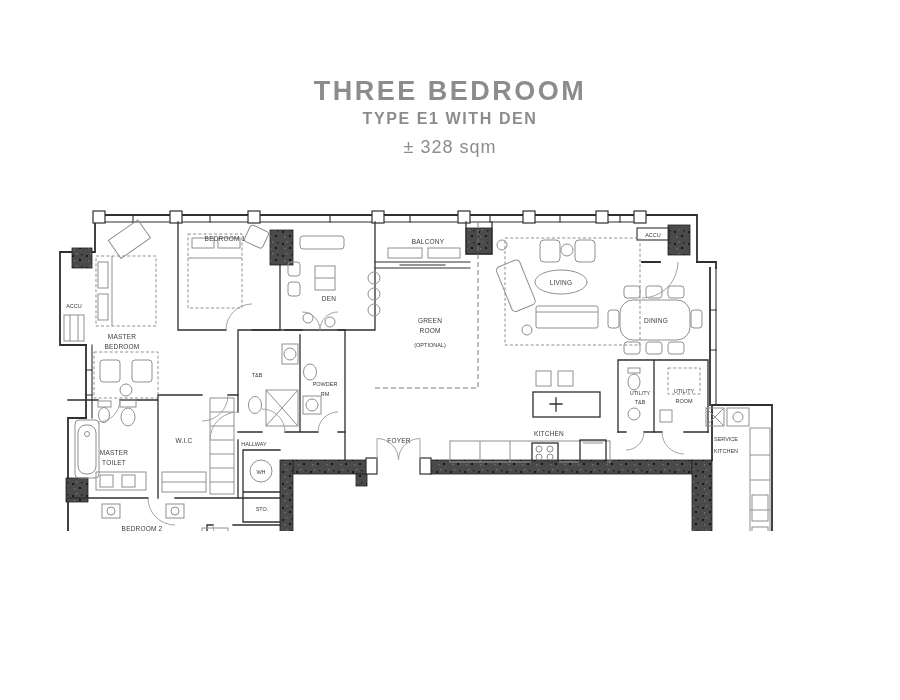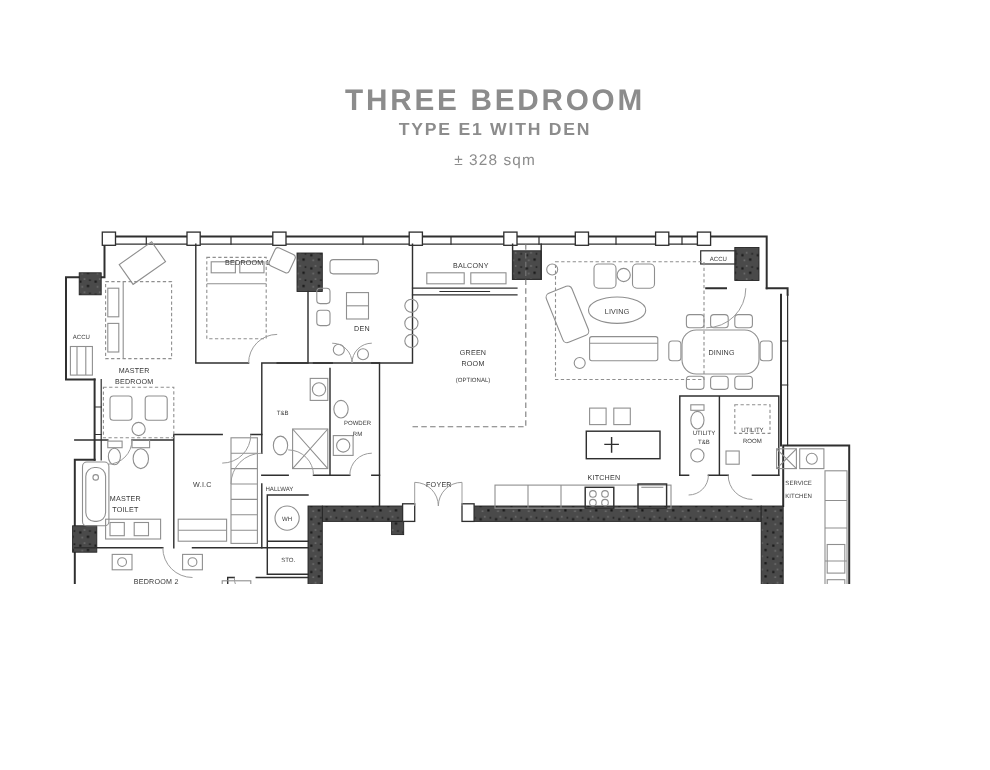--- a/index.html
+++ b/index.html
@@ -1,21 +1,21 @@
 <!DOCTYPE html>
 <html><head>
 <meta charset="utf-8">
 <style>
   html,body{margin:0;padding:0;background:#fff;}
   .canvas{position:relative;width:900px;height:531px;background:#fff;overflow:hidden;
           font-family:"Liberation Sans",sans-serif;}
   .title-block{position:absolute;top:76px;left:0;right:0;text-align:center;color:#8c8c8c;}
   .t1{font-size:27px;font-weight:bold;letter-spacing:2.5px;}
   .t2{font-size:16px;font-weight:bold;letter-spacing:1.6px;margin-top:3px;}
-  .t3{font-size:14px;letter-spacing:1px;margin-top:9px;}
+  .t3{font-size:18px;letter-spacing:1px;margin-top:9px;}
   svg{position:absolute;top:0;left:0;}
   .w{stroke:#2f2f2f;stroke-width:1.8;fill:none;stroke-linecap:square;}
   .wt{stroke:#2f2f2f;stroke-width:1.1;fill:none;stroke-linecap:square;}
   .wi{stroke:#2f2f2f;stroke-width:1.3;fill:none;stroke-linecap:square;}
   .drk{fill:url(#spk);stroke:#222;stroke-width:0.8;}
   .col{fill:#fff;stroke:#2f2f2f;stroke-width:1.2;}
   .f{stroke:#8f8f8f;stroke-width:1;fill:none;}
   .fd{stroke:#8f8f8f;stroke-width:1;fill:none;stroke-dasharray:3 2.2;}
   .gd{stroke:#7a7a7a;stroke-width:1;fill:none;stroke-dasharray:5 3;}
   .arc{stroke:#9a9a9a;stroke-width:0.9;fill:none;}

